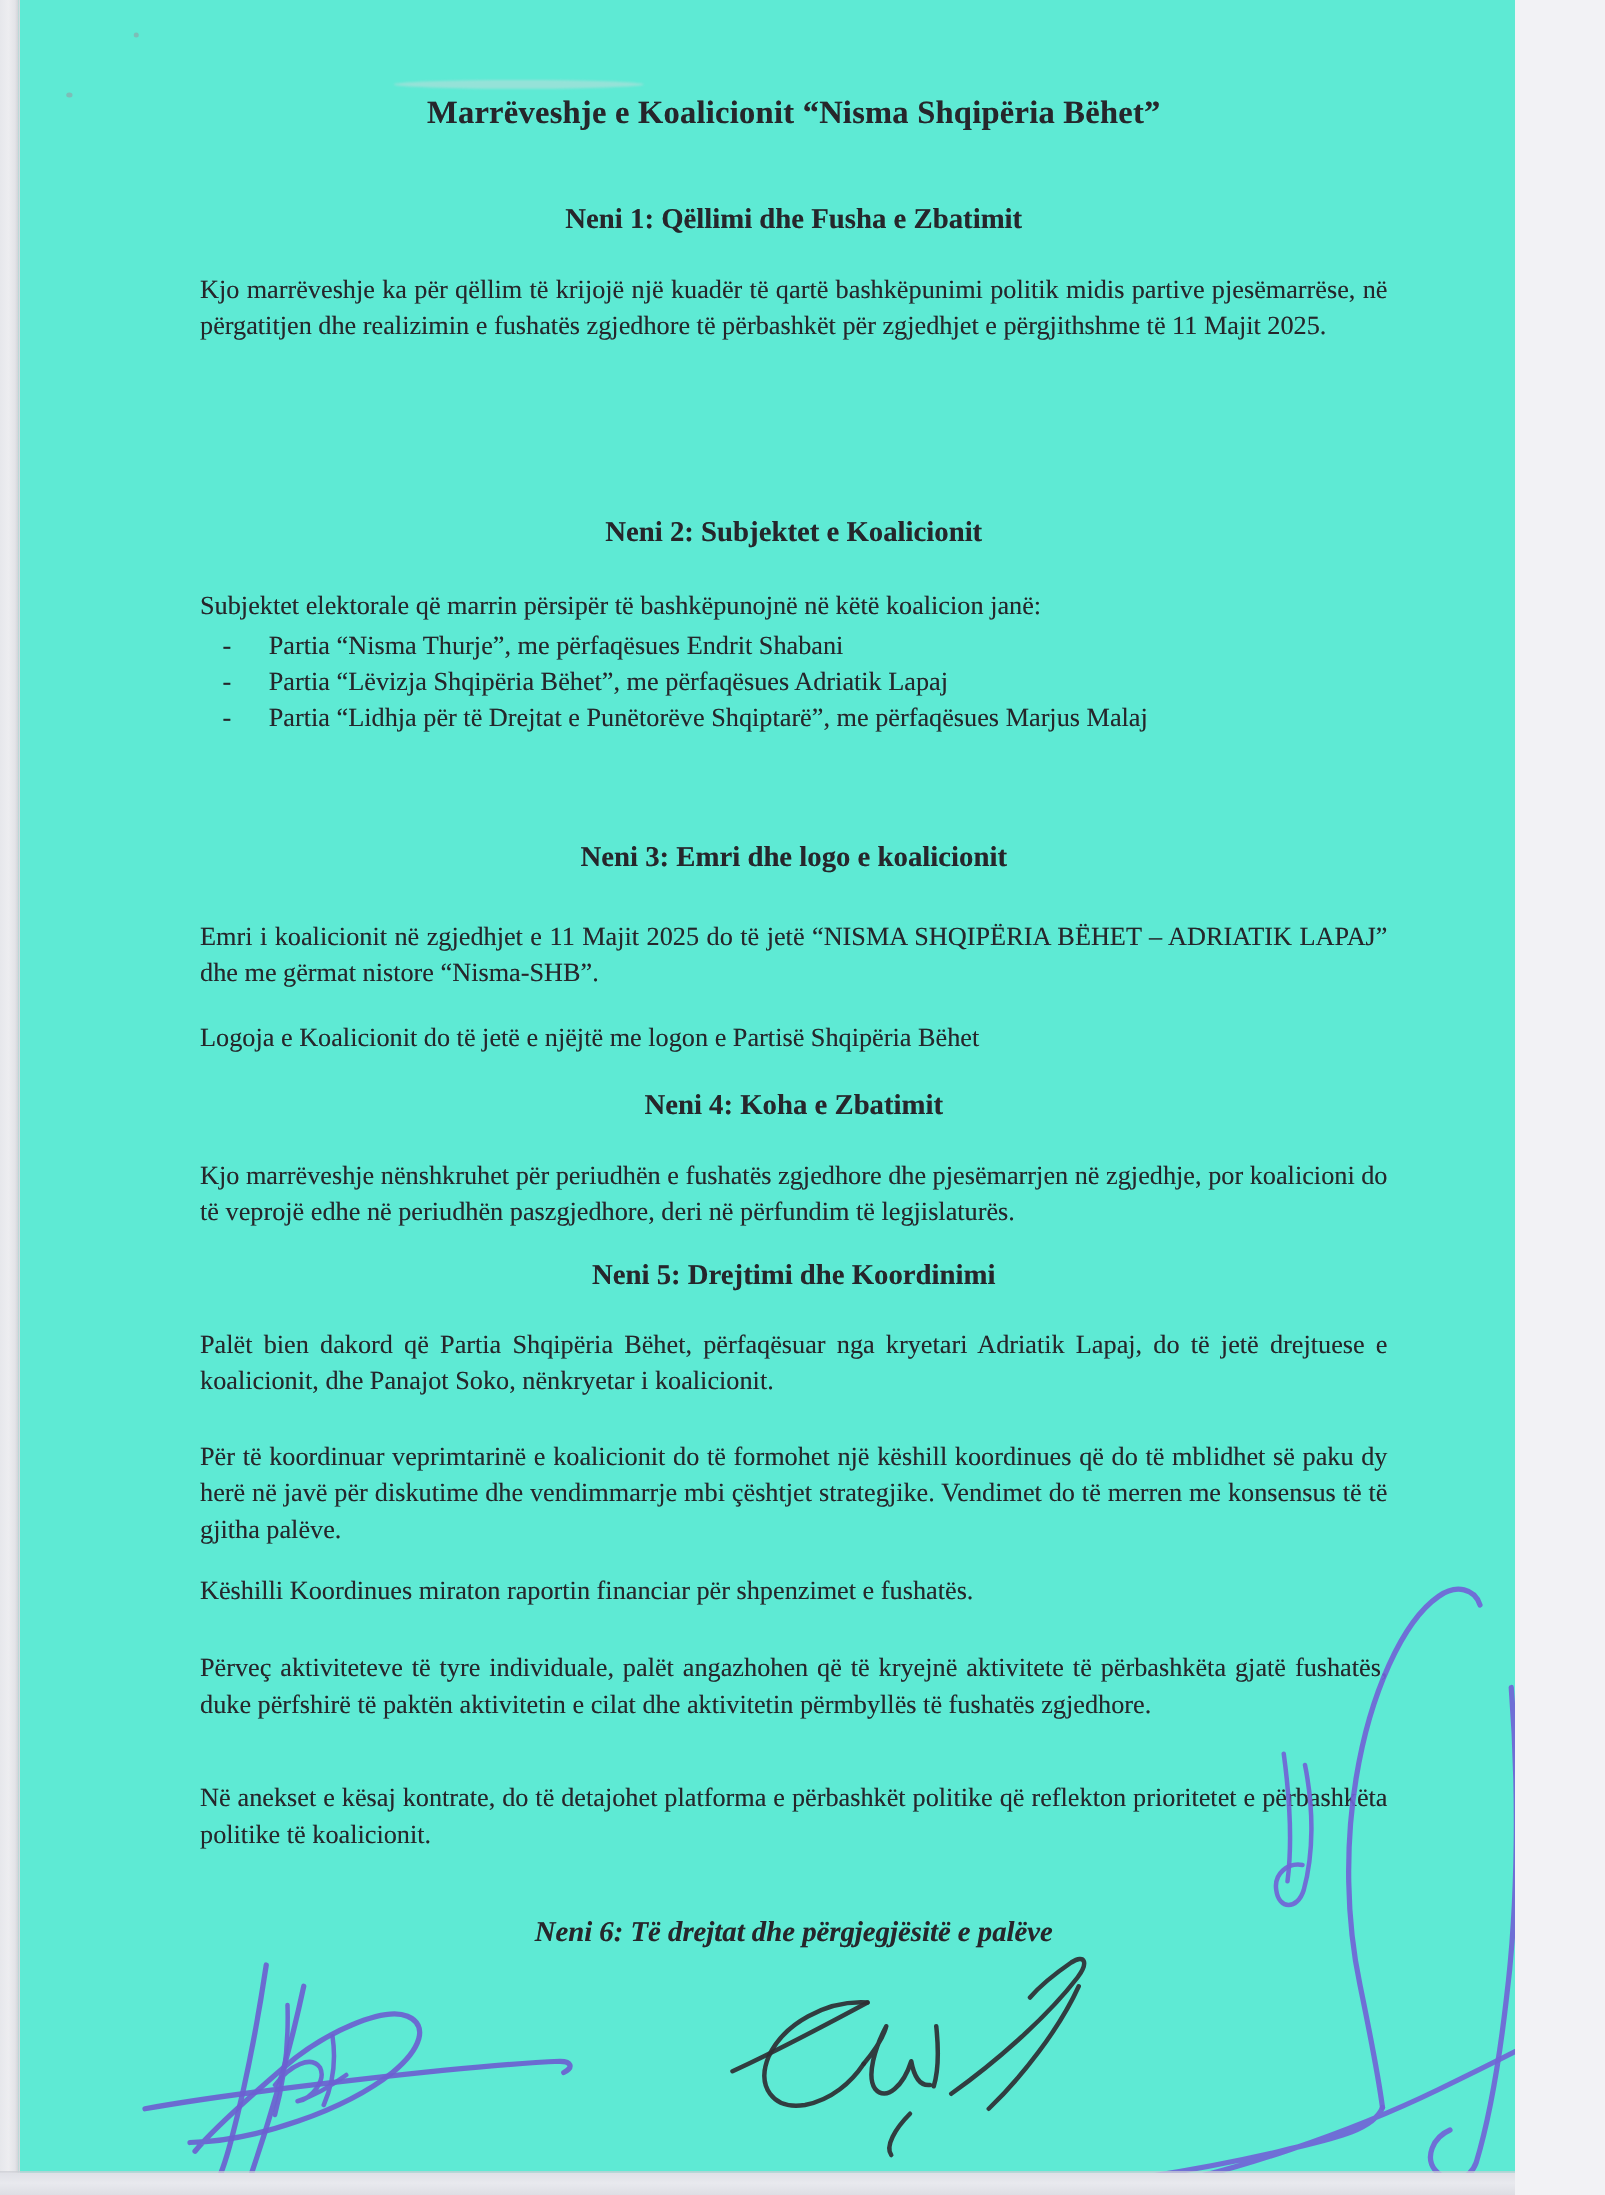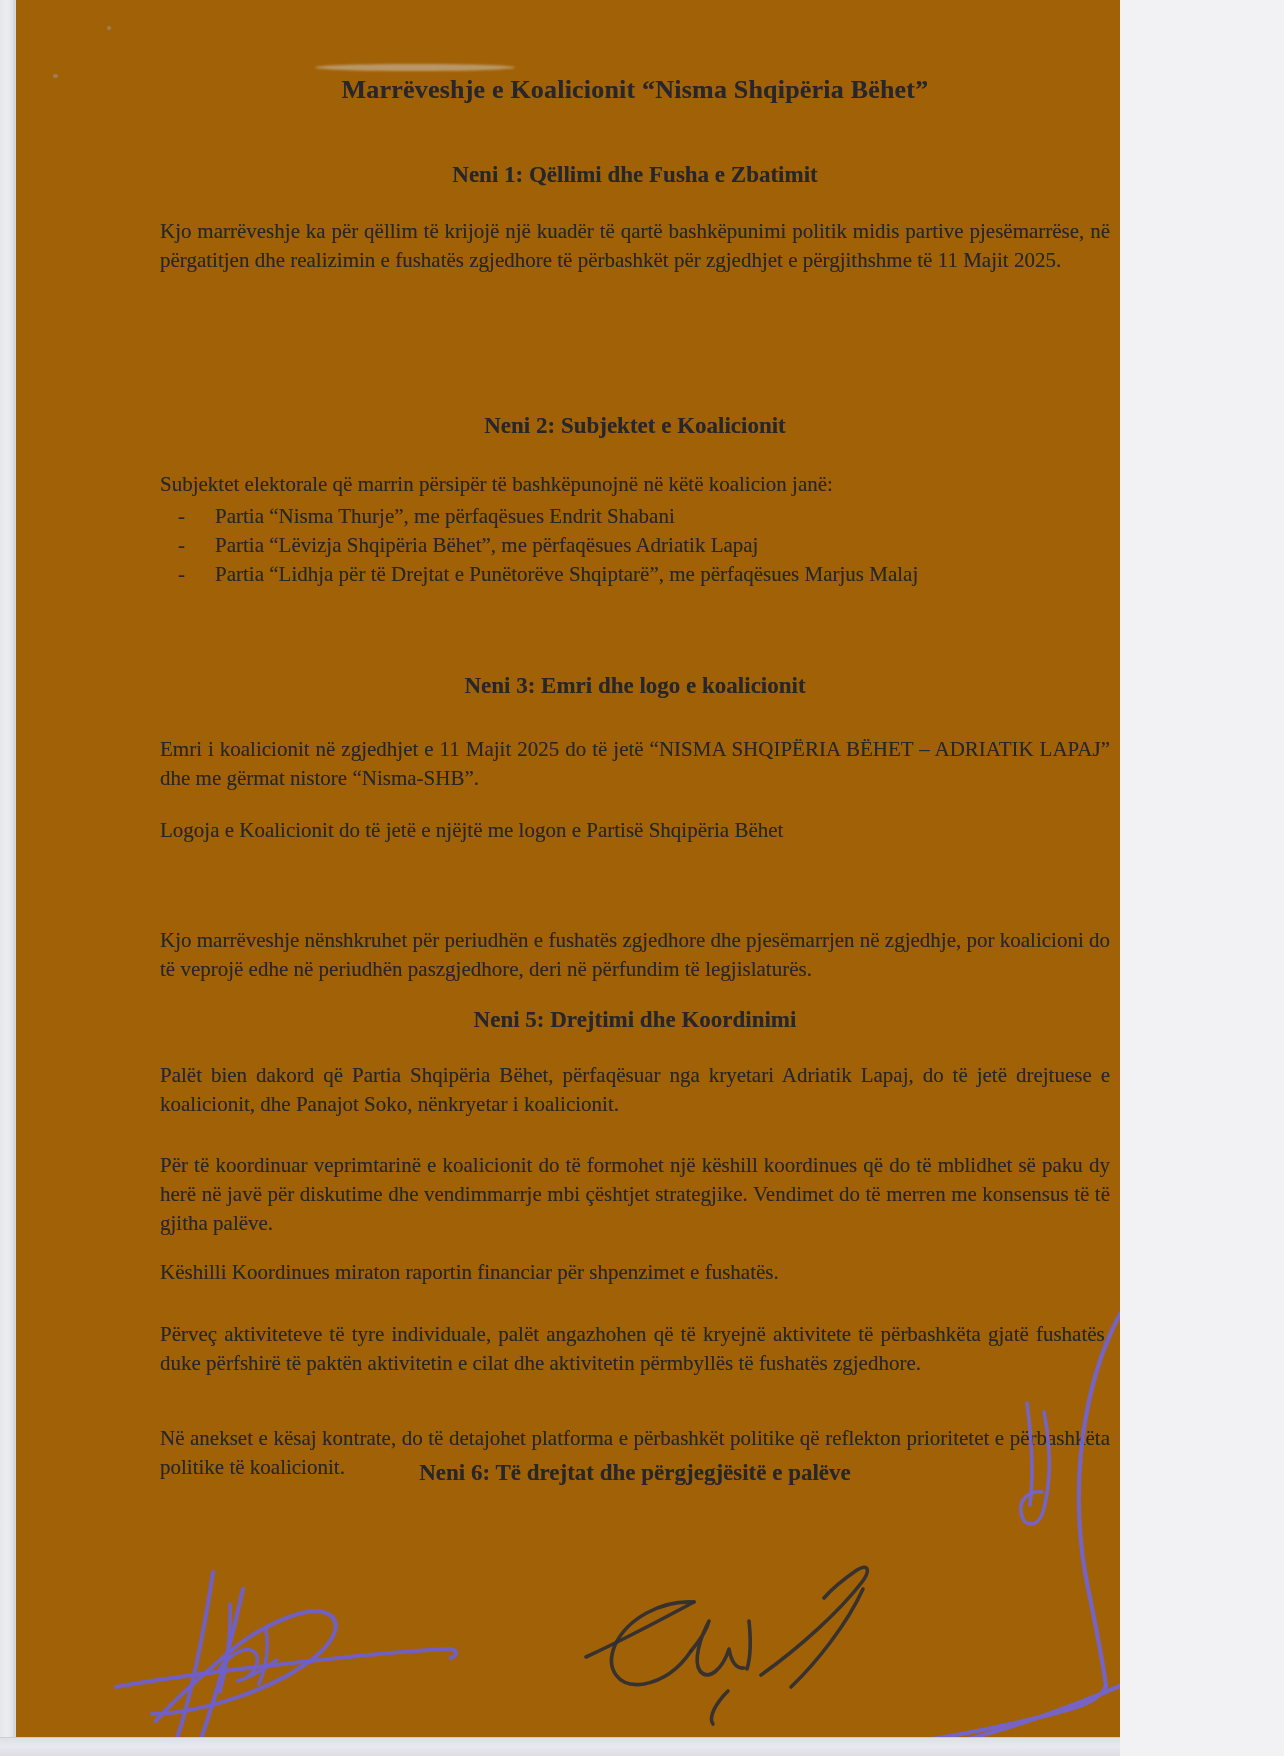--- a/index.html
+++ b/index.html
@@ -2,22 +2,22 @@
 <html><head>
 <meta charset="utf-8">
 <style>
   html,body{margin:0;padding:0;}
   body{
     width:1284px;height:1756px;
     font-family:"Liberation Serif","DejaVu Serif",serif;
     background:#f2f2f5;
   }
   #canvas{
-    position:relative;width:1120px;height:1756px;
-    background:#a16207;overflow:hidden;
+    position:relative;width:1212px;height:1756px;
+    background:#5eead4;overflow:hidden;
   }
   
   .gutter-left{
     position:absolute;left:0;top:0;width:15px;height:1756px;z-index:20;
     background:linear-gradient(90deg,#e6e7eb 0%,#ededf0 45%,#e3e4e8 80%,#cfd0d5 100%);
     border-right:1px solid #d8d9dd;
   }
   .gutter-right{
     position:absolute;left:1263px;top:0;width:21px;height:1756px;z-index:20;
     background:linear-gradient(90deg,#c9cacf 0%,#edeef2 18%,#e9eaee 60%,#dcdde2 100%);
@@ -70,30 +70,31 @@
   <ul class="blk plist" style="top:502px;">
     <li>Partia “Nisma Thurje”, me përfaqësues Endrit Shabani</li>
     <li>Partia “Lëvizja Shqipëria Bëhet”, me përfaqësues Adriatik Lapaj</li>
     <li>Partia “Lidhja për të Drejtat e Punëtorëve Shqiptarë”, me përfaqësues Marjus Malaj</li>
   </ul>
 
   <div class="blk head" style="top:671px;">Neni 3: Emri dhe logo e koalicionit</div>
   <div class="blk just" style="top:735px;">Emri i koalicionit në zgjedhjet e 11 Majit 2025 do të jetë “NISMA SHQIPËRIA BËHET – ADRIATIK LAPAJ” dhe me gërmat nistore “Nisma-SHB”.</div>
   <div class="blk" style="top:816px;">Logoja e Koalicionit do të jetë e njëjtë me logon e Partisë Shqipëria Bëhet</div>
 
+  <div class="blk head" style="top:869px;">Neni 4: Koha e Zbatimit</div>
   <div class="blk just" style="top:926px;">Kjo marrëveshje nënshkruhet për periudhën e fushatës zgjedhore dhe pjesëmarrjen në zgjedhje, por koalicioni do të veprojë edhe në periudhën paszgjedhore, deri në përfundim të legjislaturës.</div>
 
   <div class="blk head" style="top:1005px;">Neni 5: Drejtimi dhe Koordinimi</div>
   <div class="blk just" style="top:1061px;">Palët bien dakord që Partia Shqipëria Bëhet, përfaqësuar nga kryetari Adriatik Lapaj, do të jetë drejtuese e koalicionit, dhe Panajot Soko, nënkryetar i koalicionit.</div>
   <div class="blk just" style="top:1151px;">Për të koordinuar veprimtarinë e koalicionit do të formohet një këshill koordinues që do të mblidhet së paku dy herë në javë për diskutime dhe vendimmarrje mbi çështjet strategjike. Vendimet do të merren me konsensus të të gjitha palëve.</div>
   <div class="blk" style="top:1258px;">Këshilli Koordinues miraton raportin financiar për shpenzimet e fushatës.</div>
   <div class="blk just" style="top:1320px;">Përveç aktiviteteve të tyre individuale, palët angazhohen që të kryejnë aktivitete të përbashkëta gjatë fushatës, duke përfshirë të paktën aktivitetin e cilat dhe aktivitetin përmbyllës të fushatës zgjedhore.</div>
   <div class="blk just" style="top:1424px;">Në anekset e kësaj kontrate, do të detajohet platforma e përbashkët politike që reflekton prioritetet e përbashkëta politike të koalicionit.</div>
 
-  <div class="blk head" style="top:1458px;">Neni 6: Të drejtat dhe përgjegjësitë e palëve</div>
+  <div class="blk head" style="top:1531px;font-style:italic;">Neni 6: Të drejtat dhe përgjegjësitë e palëve</div>
 
   <svg class="sig" style="left:40px;top:1565px;" width="430" height="192" viewBox="40 1565 430 192">
     <path class="w4" d="M116,1687 C200,1672 380,1652 448,1649 C457,1649 459,1654 451,1658" stroke="#6c5fd0"></path>
     <path class="w4" d="M213,1572 C205,1625 194,1678 185,1712 C180,1731 175,1744 171,1751" stroke="#6c5fd0"></path>
     <path class="w4" d="M152,1714 C205,1713 276,1688 314,1658 C337,1639 343,1620 326,1613 C307,1605 259,1626 227,1654 C198,1679 169,1705 156,1721" stroke="#6c5fd0"></path>
     <path class="w4" d="M243,1589 C231,1645 214,1702 198,1748" stroke="#6c5fd0"></path>
     <path class="w3" d="M230,1604 C231,1636 227,1666 220,1692 M220,1668 C232,1652 249,1644 256,1654 C261,1664 250,1679 238,1681 C250,1677 266,1668 277,1660 M266,1629 C269,1649 266,1668 259,1684" stroke="#6c5fd0"></path>
   </svg>
 
   <svg class="sig" style="left:575px;top:1550px;" width="310" height="185" viewBox="575 1550 310 185">

